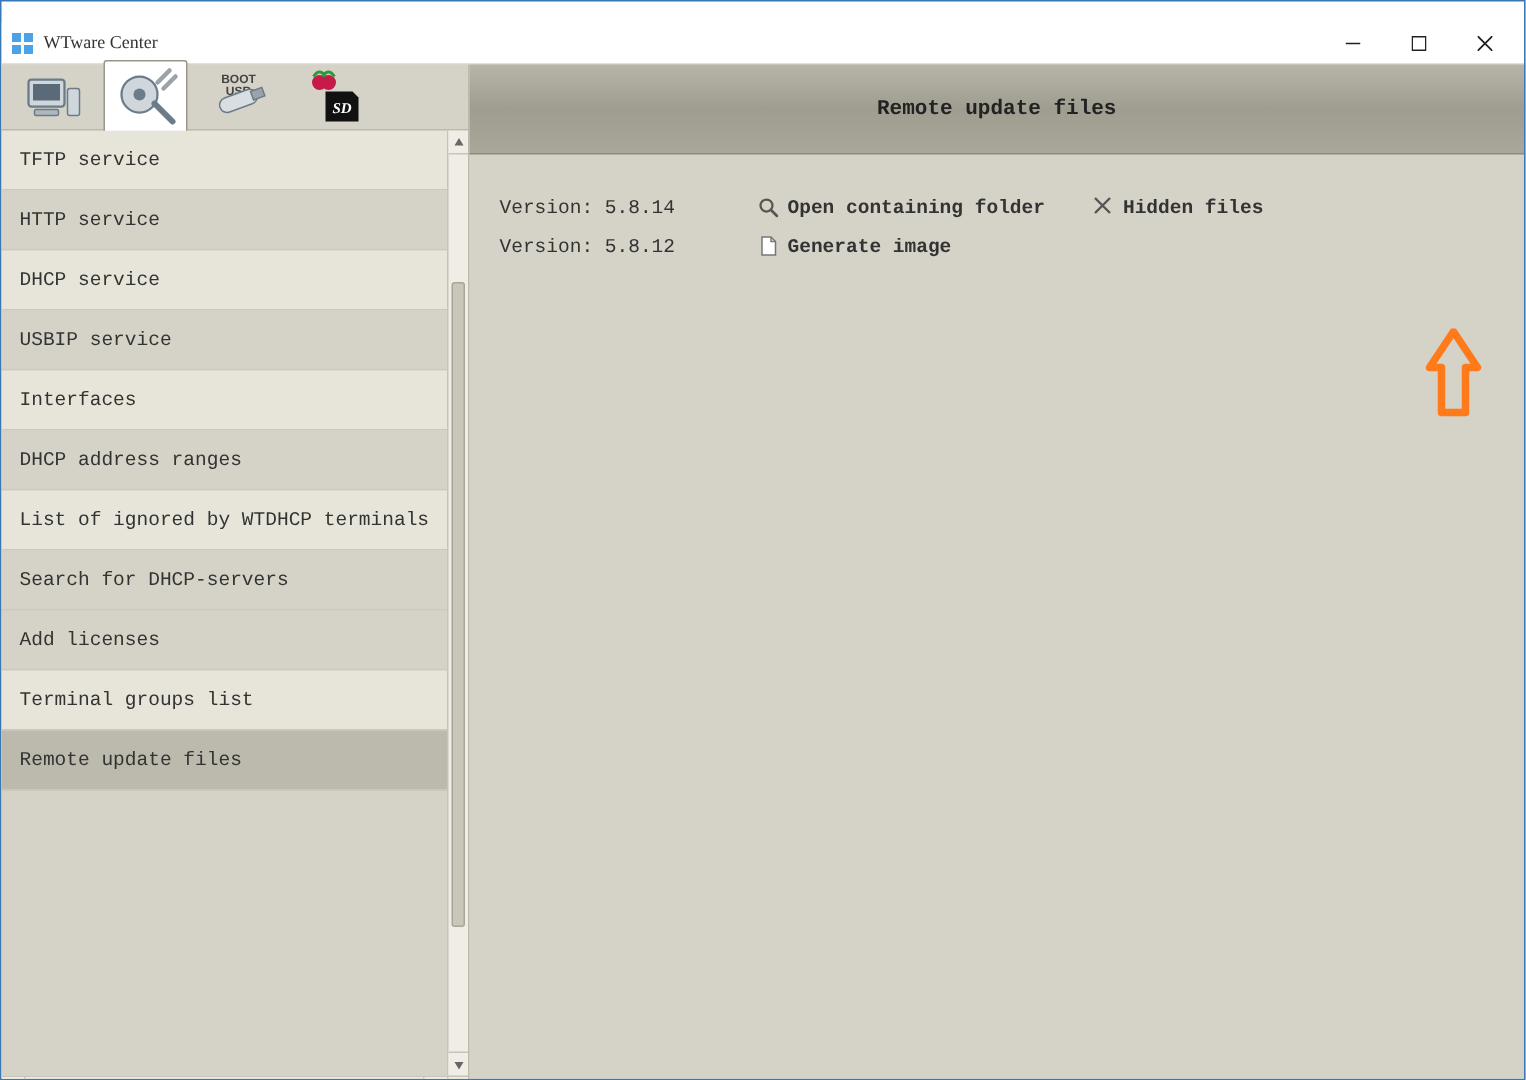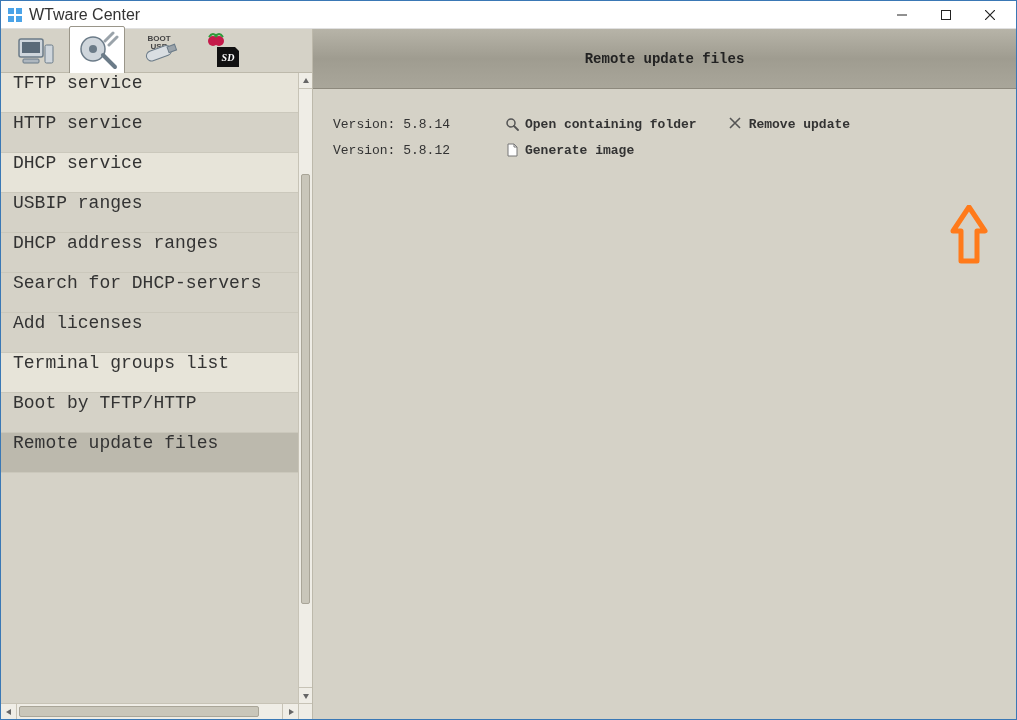--- a/index.html
+++ b/index.html
@@ -1,37 +1,37 @@
 <!DOCTYPE html>
 <html><head>
 <meta charset="utf-8">
 <style>
   * { box-sizing: border-box; }
   html, body { margin: 0; padding: 0; font-family: "Courier New", monospace; font-size: 13px; color: #333; }
   body { width: 1017px; height: 720px; background: #fff; border: 1px solid #3a78b5; overflow: hidden; }
 
   
-  .titlebar { height: 28px; background: #fff; display: flex; align-items: center; padding: 0 4px; border-bottom: 1px solid #e0e0e0; font-family: Liberation Sans, sans-serif; font-size: 16px; }
+  .titlebar { height: 28px; background: #fff; display: flex; align-items: center; padding: 0 4px; border-bottom: 1px solid #e0e0e0; font-family: Liberation Serif, serif; font-size: 12px; margin-top: 14px; }
   .titlebar .app-icon { width: 16px; height: 16px; margin: 0 6px 0 2px; display: inline-flex; }
   .titlebar .title { flex: 1; }
   .titlebar .win-controls { display: flex; }
   .titlebar .win-btn { width: 44px; height: 28px; display: flex; align-items: center; justify-content: center; cursor: pointer; }
 
   .client { display: flex; height: calc(100% - 28px); background: #d5d2c7; }
 
   
   .sidebar-col { width: 312px; display: flex; flex-direction: column; background: #d5d2c7; border-right: 1px solid #bdb9ab; }
 
   .icon-toolbar { height: 44px; background: linear-gradient(#d5d2c7,#d5d2c7); display: flex; align-items: center; padding: 4px 6px; gap: 6px; border-bottom: 1px solid #bdb9ab; }
   .icon-toolbar .tb-btn { width: 56px; height: 50px; display: flex; align-items: center; justify-content: center; border: 1px solid transparent; border-radius: 2px; cursor: pointer; }
   .icon-toolbar .tb-btn.active { background: #fff; border: 1px solid #9a968a; box-shadow: inset 0 0 0 1px #fff; }
 
   .sidebar-list-wrap { flex: 1; position: relative; overflow: hidden; }
   .sidebar-list { position: absolute; inset: 0 14px 16px 0; overflow: hidden; }
-  .sidebar-item { height: 40px; display: flex; padding: 0 12px; font-family: "Courier New", monospace; font-size: 18px; border-bottom: 1px solid #cbc8bc; cursor: pointer; white-space: nowrap; overflow: hidden; }
+  .sidebar-item { height: 40px; display: flex; align-items: center; padding: 0 12px; font-family: "Courier New", monospace; font-size: 13px; border-bottom: 1px solid #cbc8bc; cursor: pointer; white-space: nowrap; overflow: hidden; }
   .sidebar-item.row-a { background: #e7e4d9; }
   .sidebar-item.row-b { background: #d5d2c7; }
   .sidebar-item.selected { background: #bcb9ad; }
 
   
   .vscroll { position: absolute; top: 0; right: 0; bottom: 16px; width: 14px; background: #efede6; border-left: 1px solid #c7c3b6; }
   .vscroll .arrow-up, .vscroll .arrow-down { height: 16px; display: flex; align-items: center; justify-content: center; background: #efede6; border-bottom: 1px solid #c7c3b6; cursor: pointer; }
   .vscroll .arrow-down { position: absolute; bottom: 0; left: 0; right: 0; border-top: 1px solid #c7c3b6; border-bottom: none; }
   .vscroll .track { position: absolute; top: 16px; bottom: 16px; left: 0; right: 0; }
   .vscroll .thumb { position: absolute; left: 2px; right: 2px; top: 85px; height: 430px; background: #c9c6ba; border: 1px solid #a9a598; border-radius: 2px; cursor: pointer; }
@@ -136,36 +136,39 @@
           <div class="sidebar-item row-a">
             <span>TFTP service</span>
           </div>
           <div class="sidebar-item row-b">
             <span>HTTP service</span>
           </div>
           <div class="sidebar-item row-a">
             <span>DHCP service</span>
           </div>
           <div class="sidebar-item row-b">
-            <span>USBIP ranges</span>
+            <span>USBIP service</span>
+          </div>
+          <div class="sidebar-item row-a">
+            <span>Interfaces</span>
           </div>
           <div class="sidebar-item row-b">
             <span>DHCP address ranges</span>
           </div>
+          <div class="sidebar-item row-a">
+            <span>List of ignored by WTDHCP terminals</span>
+          </div>
           <div class="sidebar-item row-b">
             <span>Search for DHCP-servers</span>
           </div>
           <div class="sidebar-item row-b">
             <span>Add licenses</span>
           </div>
           <div class="sidebar-item row-a">
             <span>Terminal groups list</span>
-          </div>
-          <div class="sidebar-item row-b">
-            <span>Boot by TFTP/HTTP</span>
           </div>
           <div class="sidebar-item row-a selected">
             <span>Remote update files</span>
           </div>
         </div>
 
       <div class="vscroll">
         <div class="arrow-up">
           <svg width="8" height="8" viewBox="0 0 8 8">
               <path d="M4 1 L7 6 H1 Z" fill="#666"></path>
@@ -216,21 +219,21 @@
               </svg>
             </span>
             <span>Open containing folder</span>
           </span>
           <span class="link">
             <span class="icn">
               <svg width="12" height="12" viewBox="0 0 12 12">
                 <path d="M1 1 L11 11 M11 1 L1 11" stroke="#555" stroke-width="1.6"></path>
               </svg>
             </span>
-            <span>Remove update</span>
+            <span>Hidden files</span>
           </span>
         </div>
         <div class="row">
           <span class="version-label">Version: 5.8.12</span>
           <span class="link">
             <span class="icn">
               <svg width="14" height="14" viewBox="0 0 14 14">
                 <path d="M3 1 H9 L12 4 V13 H3 Z" fill="#fff" stroke="#777" stroke-width="1"></path>
                 <path d="M9 1 V4 H12" fill="none" stroke="#777" stroke-width="1"></path>
               </svg>

